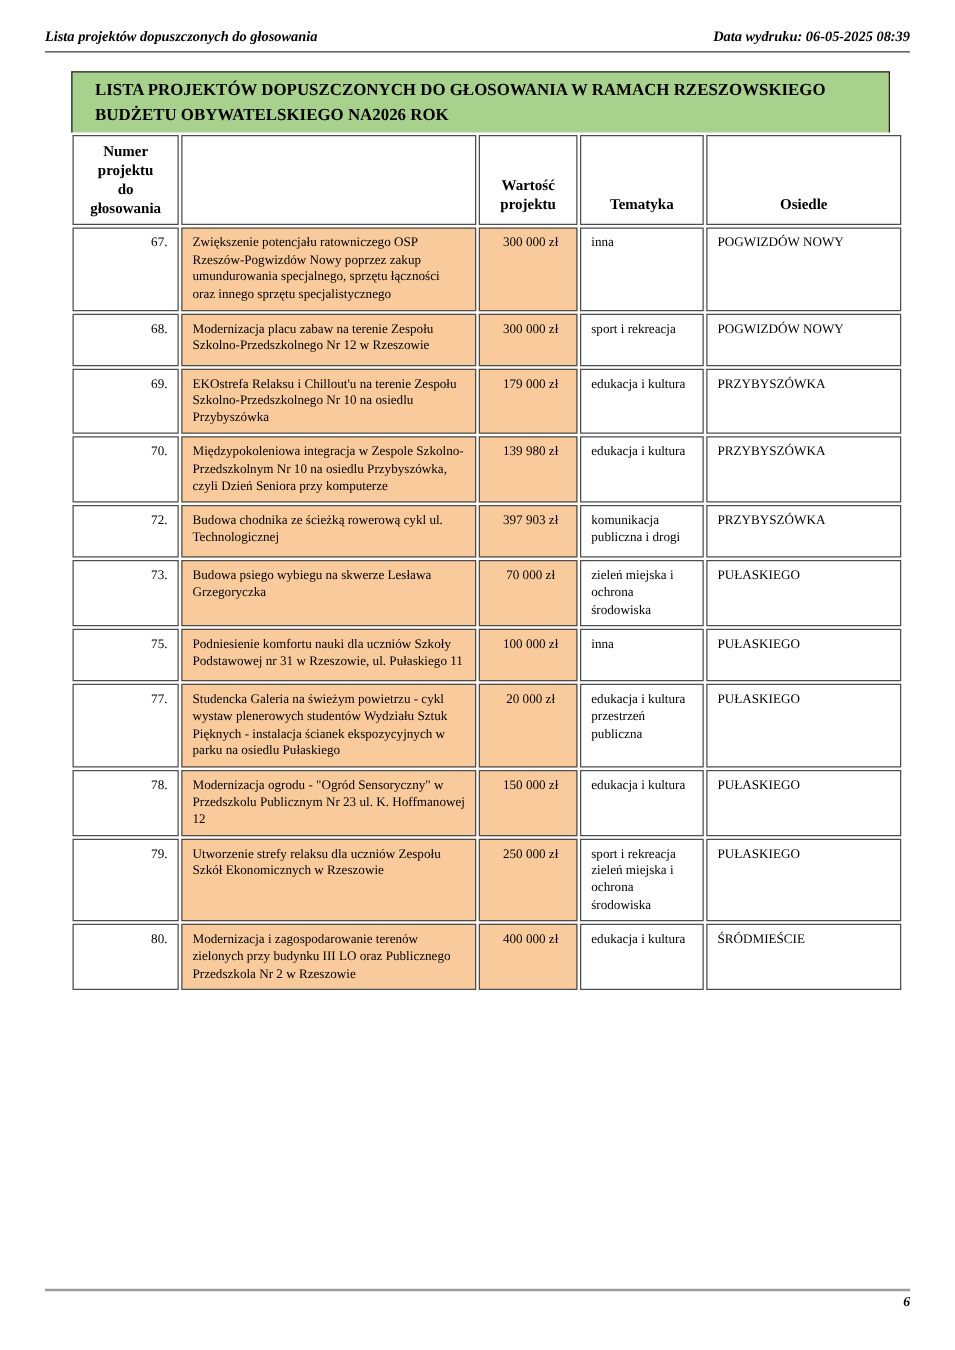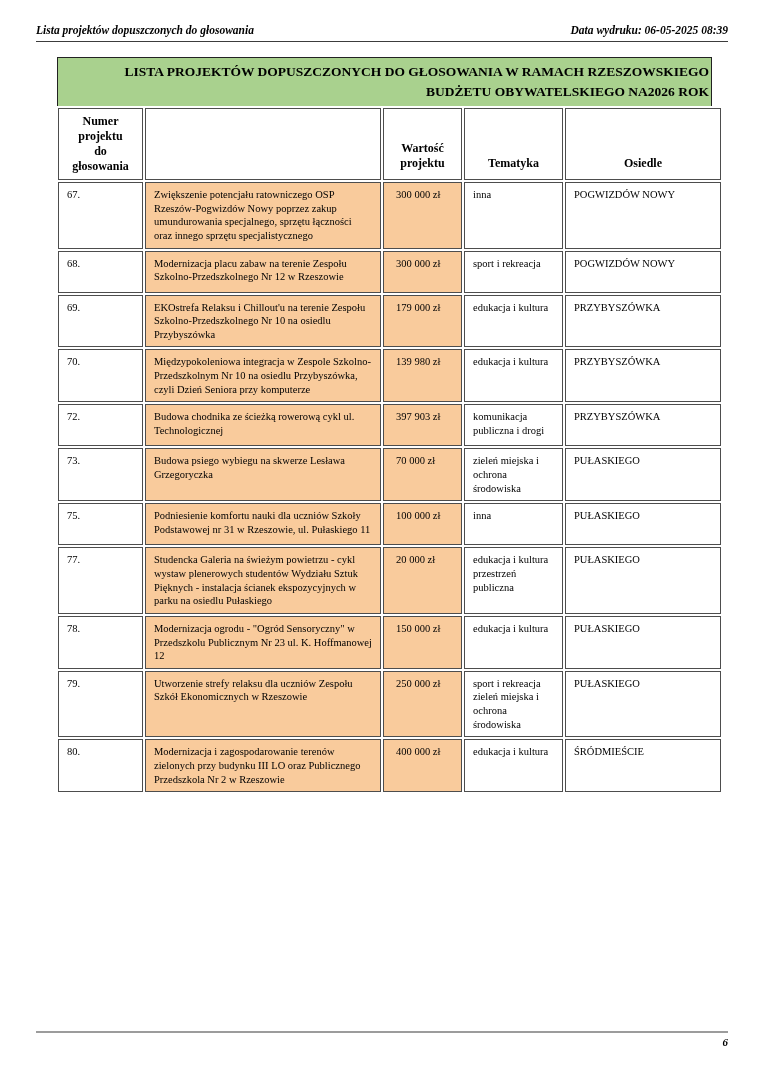--- a/index.html
+++ b/index.html
@@ -4,33 +4,33 @@
 <style>
   html,body{margin:0;padding:0;background:#ffffff;}
   .page{position:relative;width:764px;height:1080px;background:#fff;
         font-family:"Liberation Serif","DejaVu Serif",serif;color:#000;overflow:hidden;}
 
   .page-header{position:absolute;top:24px;left:36px;width:692px;display:flex;
                justify-content:space-between;font-weight:bold;font-style:italic;
                font-size:11.5px;padding-bottom:5px;border-bottom:1.5px solid #3c3c3c;}
 
   .banner{position:absolute;top:57px;left:57px;width:655px;box-sizing:border-box;
-          background:var(--green,#a9d18e);border:1px solid #222;text-align:right;
-          font-weight:bold;font-size:13.5px;line-height:1.5;padding:4px 2px;}
+          background:var(--green,#a9d18e);border:1px solid #222;text-align:left;
+          font-weight:bold;font-size:13.5px;line-height:1.5;padding:4px 18px;}
 
   table.projects{position:absolute;top:106px;left:56px;width:657px;table-layout:fixed;
                  border-collapse:separate;border-spacing:2px;background:#fff;}
   th,td{box-sizing:border-box;border:1px solid #4d4d4d;overflow:hidden;}
   th{font-size:12px;font-weight:bold;text-align:center;vertical-align:bottom;
      padding:8px 4px 8px;white-space:pre-line;height:72px;line-height:1.25;background:#fff;}
   th.num-h{vertical-align:middle;padding:1px;}
   td{font-size:10.5px;line-height:1.3;padding:5px 8px;vertical-align:top;height:42px;background:#fff;}
-  td.num{text-align:left;}
+  td.num{text-align:right;}
   td.desc{background:var(--orange,#f9cb9c);margin-left:15px;}
-  td.value{background:var(--orange,#f9cb9c);text-align:left;padding-left:12px;}
+  td.value{background:var(--orange,#f9cb9c);text-align:center;padding-left:12px;}
   td.theme{white-space:pre-line;}
 
   .footer-line{position:absolute;top:1031px;left:36px;width:692px;height:2px;background:#9c9c9c;}
   .page-number{position:absolute;top:1036px;right:36px;font-weight:bold;font-style:italic;font-size:11px;}
 </style>
 </head>
 <body>
 
 <div class="page">
 

